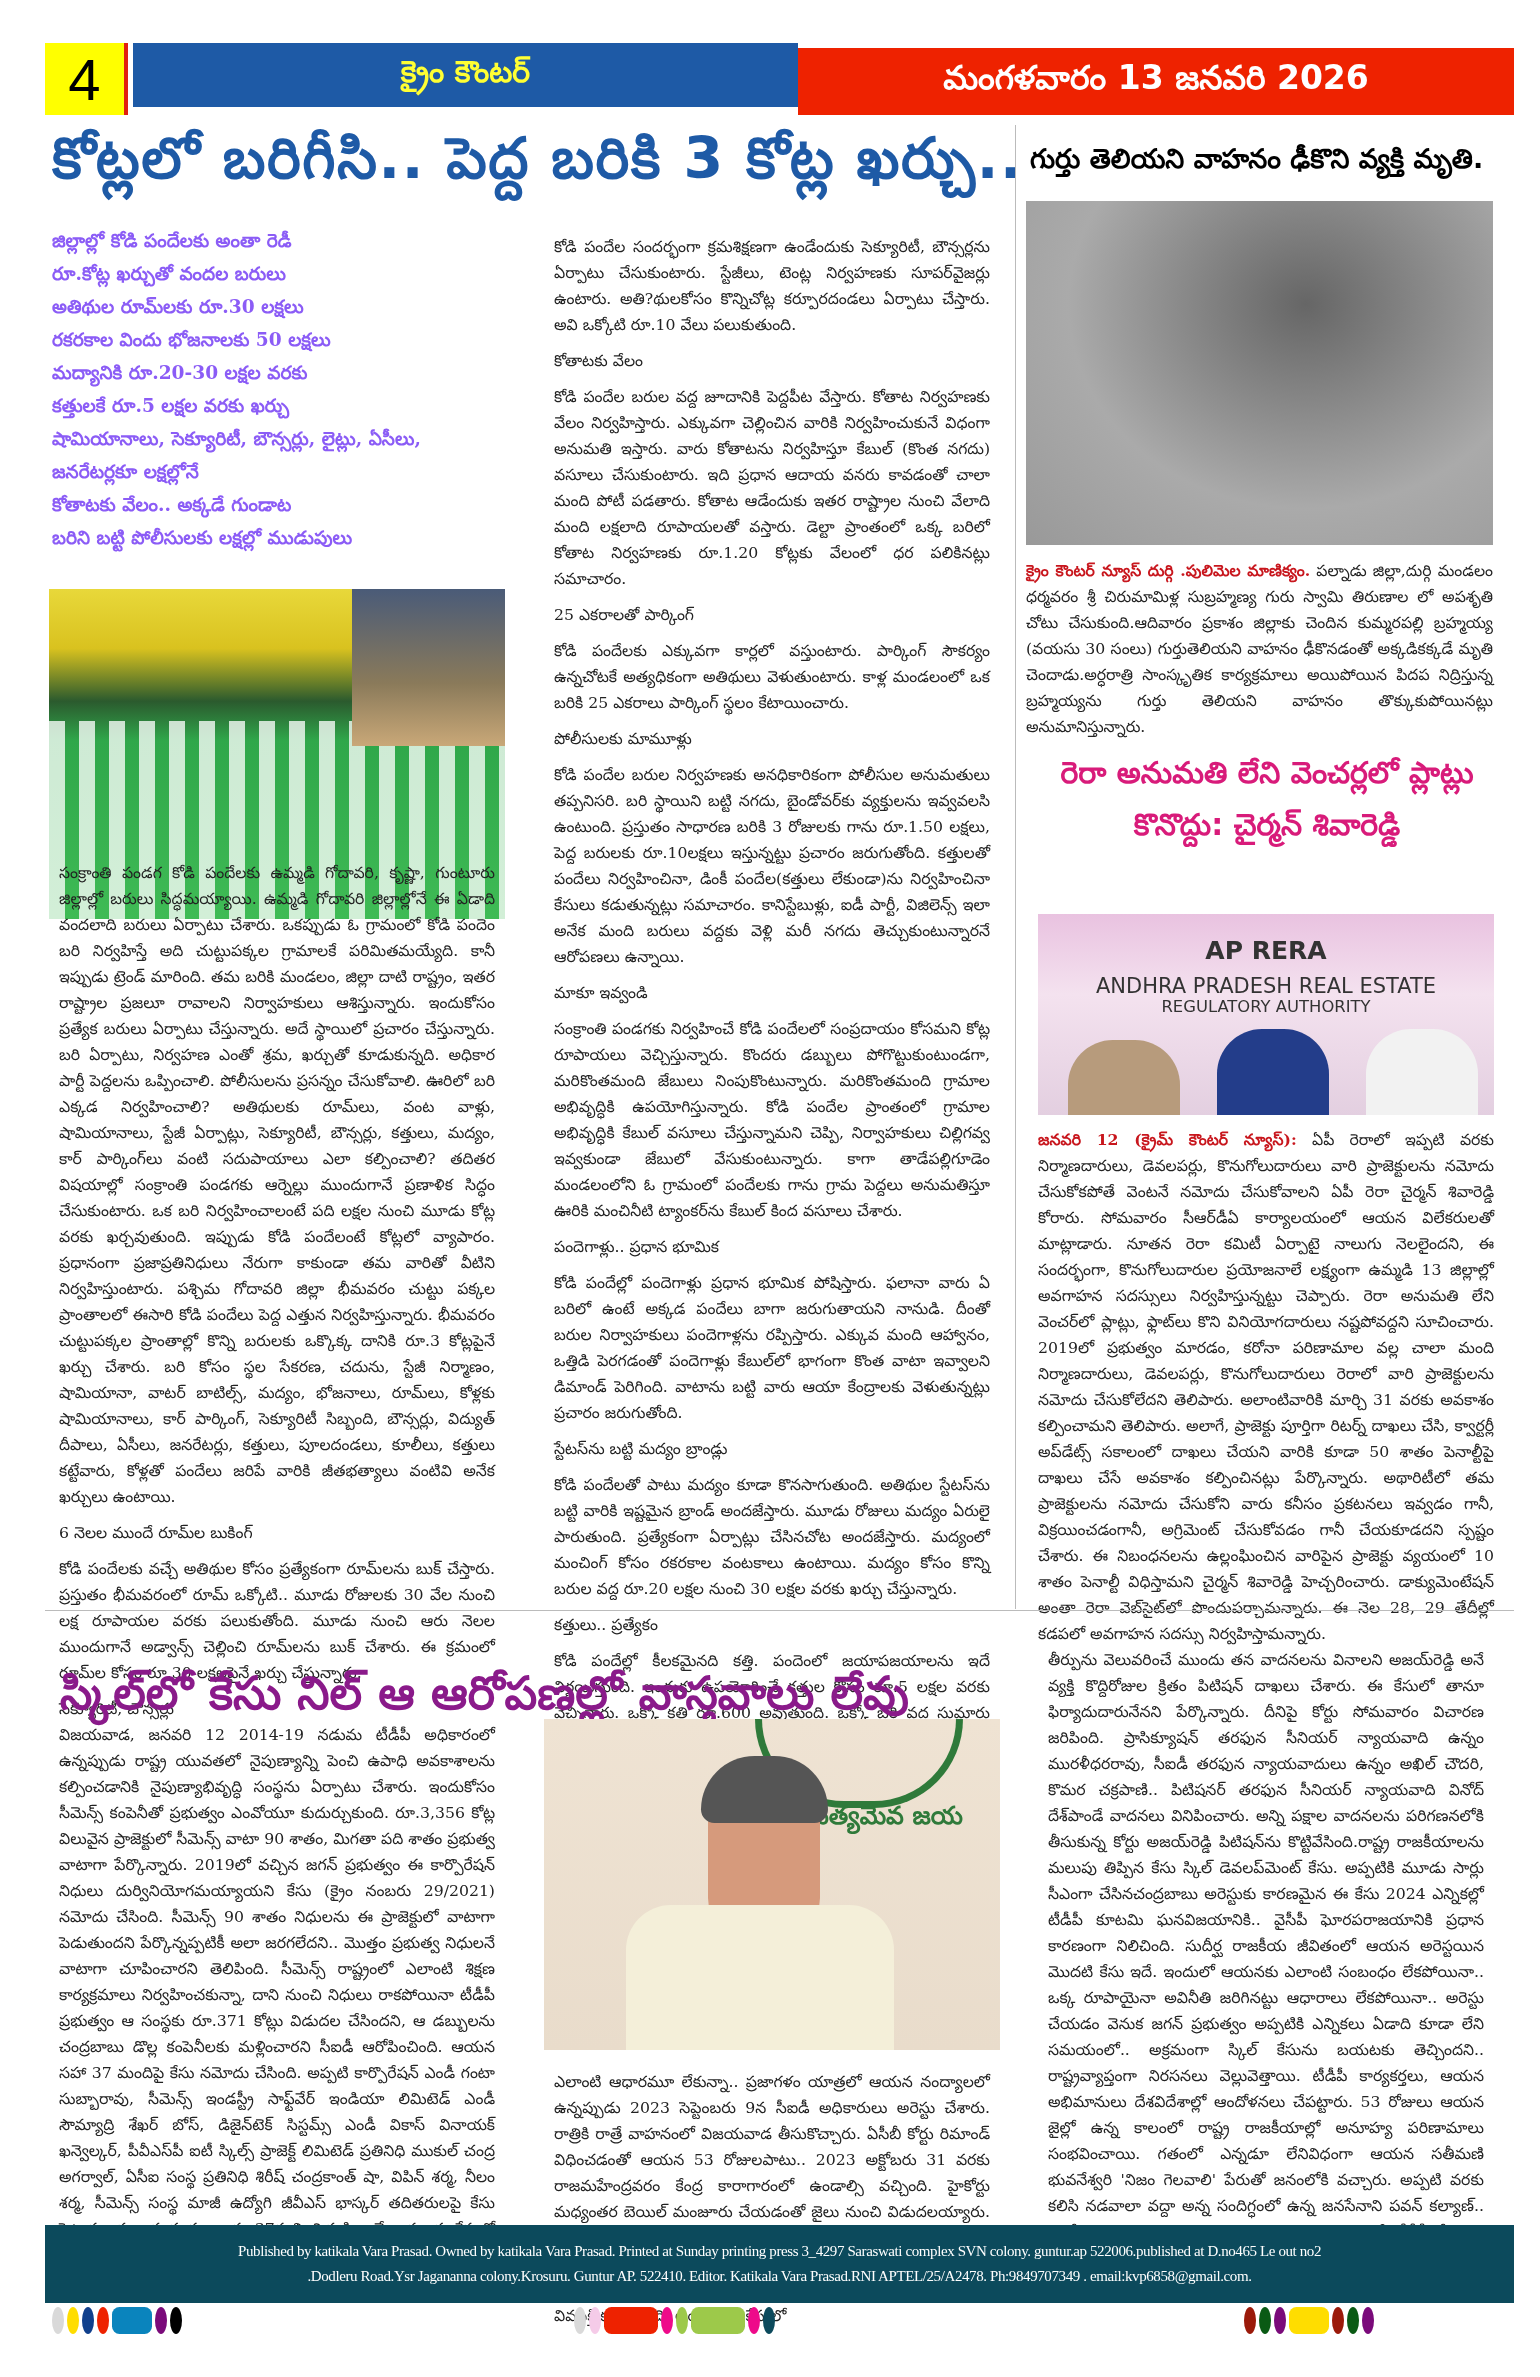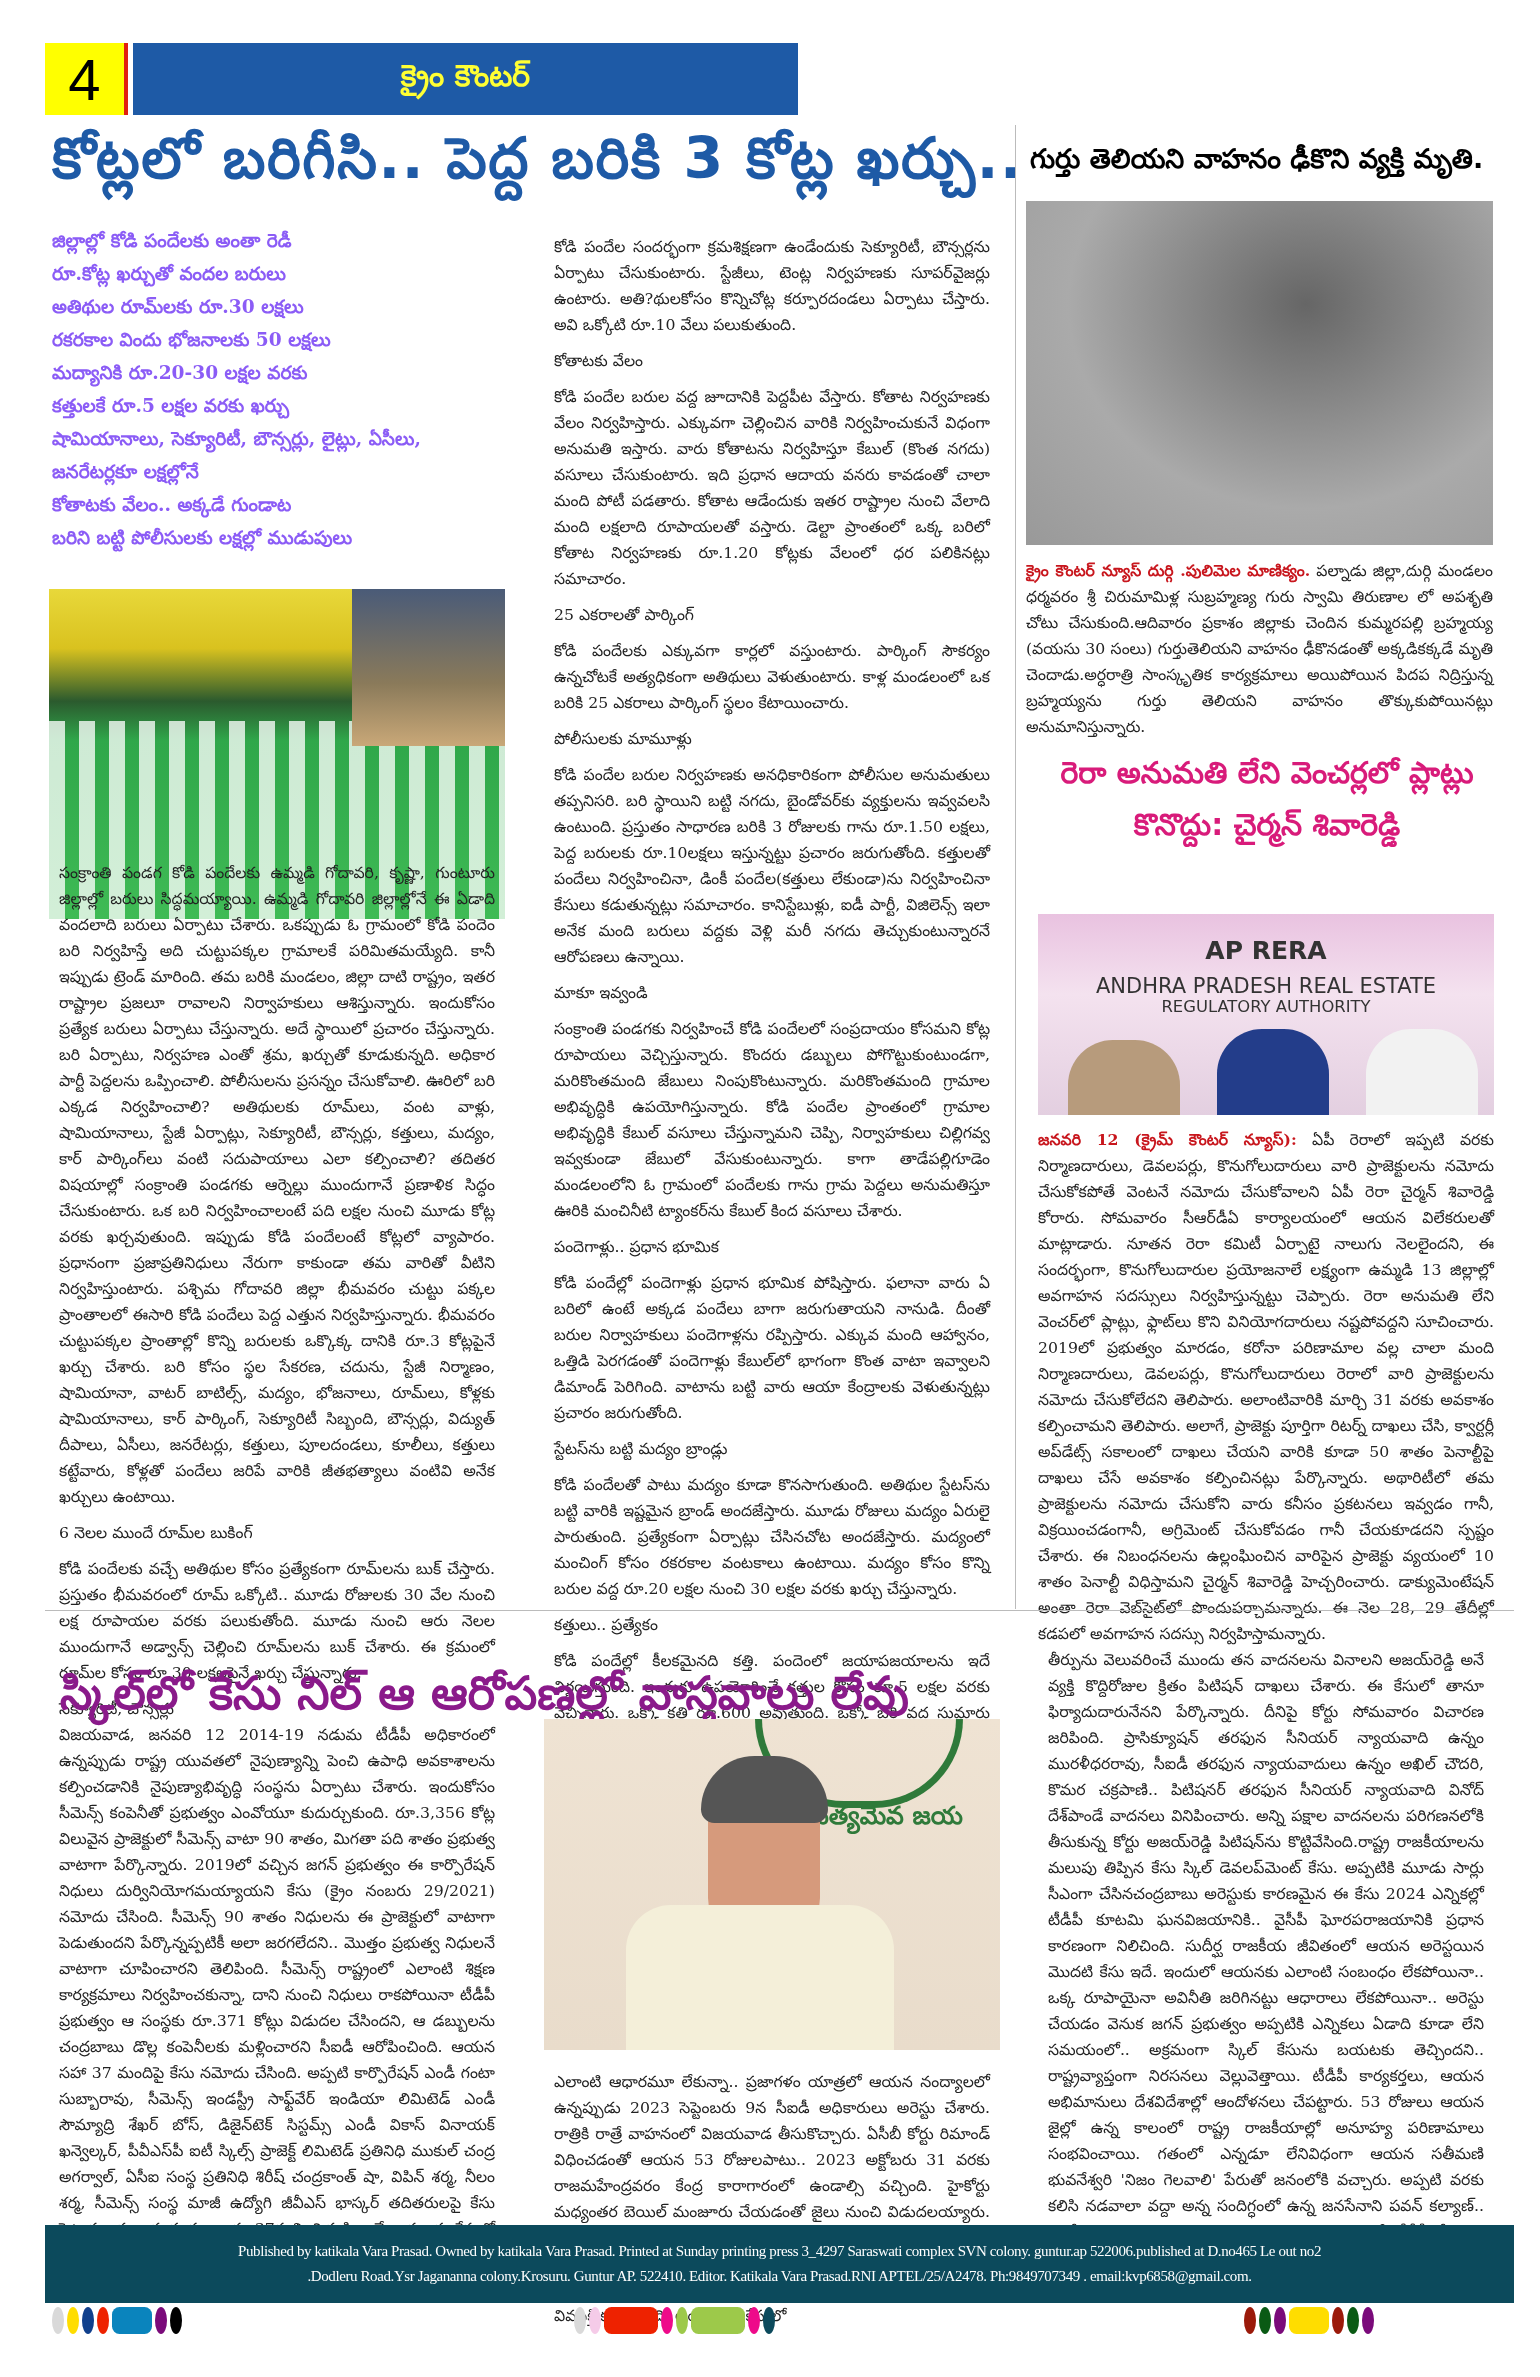--- a/index.html
+++ b/index.html
@@ -1,21 +1,21 @@
 <!DOCTYPE html>
 <html style="font-size:12px"><head>
 <meta charset="utf-8">
 <style>
   html,body{margin:0;padding:0;background:#fff;}
   body{width:1541px;height:2377px;position:relative;overflow:hidden;font-family:"DejaVu Serif",serif;color:#222;}
   .abs{position:absolute;}
   
   #mast{left:45px;top:43px;width:1469px;height:72px;}
   #pageno{left:0;top:0;width:83px;height:72px;background:#ffff00;display:flex;align-items:center;justify-content:center;font-family:"Liberation Sans",sans-serif;font-size:58px;color:#000;border-right:4.5px solid #e02010;box-sizing:border-box;}
-  #section{left:88px;top:0;width:665px;height:72px;background:#1e5aa6;display:flex;align-items:center;justify-content:center;font-family:"DejaVu Sans",sans-serif;font-weight:bold;font-size:30px;color:#ffff33;}
+  #section{left:88px;top:0;width:665px;height:64px;background:#1e5aa6;display:flex;align-items:center;justify-content:center;font-family:"DejaVu Sans",sans-serif;font-weight:bold;font-size:30px;color:#ffff33;}
   #date{left:753px;top:4.5px;width:716px;height:67px;background:#ee2200;display:flex;align-items:center;justify-content:center;font-family:"DejaVu Sans",sans-serif;font-weight:bold;font-size:33px;color:#fff;}
   
   .hl{font-family:"DejaVu Sans",sans-serif;font-weight:bold;white-space:nowrap;}
   #h1{left:52px;top:125px;font-size:57px;color:#1e5aa6;letter-spacing:1.5px;}
   #h2{left:1030px;top:143px;font-size:27px;color:#000;}
   .bullets{left:52px;top:224px;width:462px;}
   .bullets div{color:#8b5cf6;font-size:18.6px;font-weight:bold;line-height:33px;font-family:"DejaVu Serif",serif;}
   .col{font-size:15.7px;line-height:26px;text-align:justify;}
   .col p{margin:10px;}
   .sub{font-size:15.7px;}
@@ -40,20 +40,21 @@
   .dot{width:12px;height:27px;border-radius:50%;}
   .bar{width:40px;height:27px;border-radius:7.5px;}
   .bar2{width:54px;height:27px;border-radius:7.5px;}
 </style>
 </head>
 <body>
 
 <div id="mast" class="abs">
   <div id="pageno" class="abs">4</div>
   <div id="section" class="abs">క్రైం కౌంటర్</div>
+  <div id="date" class="abs">మంగళవారం 13 జనవరి 2026</div>
 </div>
 
 <div id="h1" class="abs hl">కోట్లలో బరిగీసి.. పెద్ద బరికి 3 కోట్ల ఖర్చు..</div>
 
 <div class="abs bullets">
   <div>జిల్లాల్లో కోడి పందేలకు అంతా రెడీ</div>
   <div>రూ.కోట్ల ఖర్చుతో వందల బరులు</div>
   <div>అతిథుల రూమ్‌లకు రూ.30 లక్షలు</div>
   <div>రకరకాల విందు భోజనాలకు 50 లక్షలు</div>
   <div>మద్యానికి రూ.20-30 లక్షల వరకు</div>

